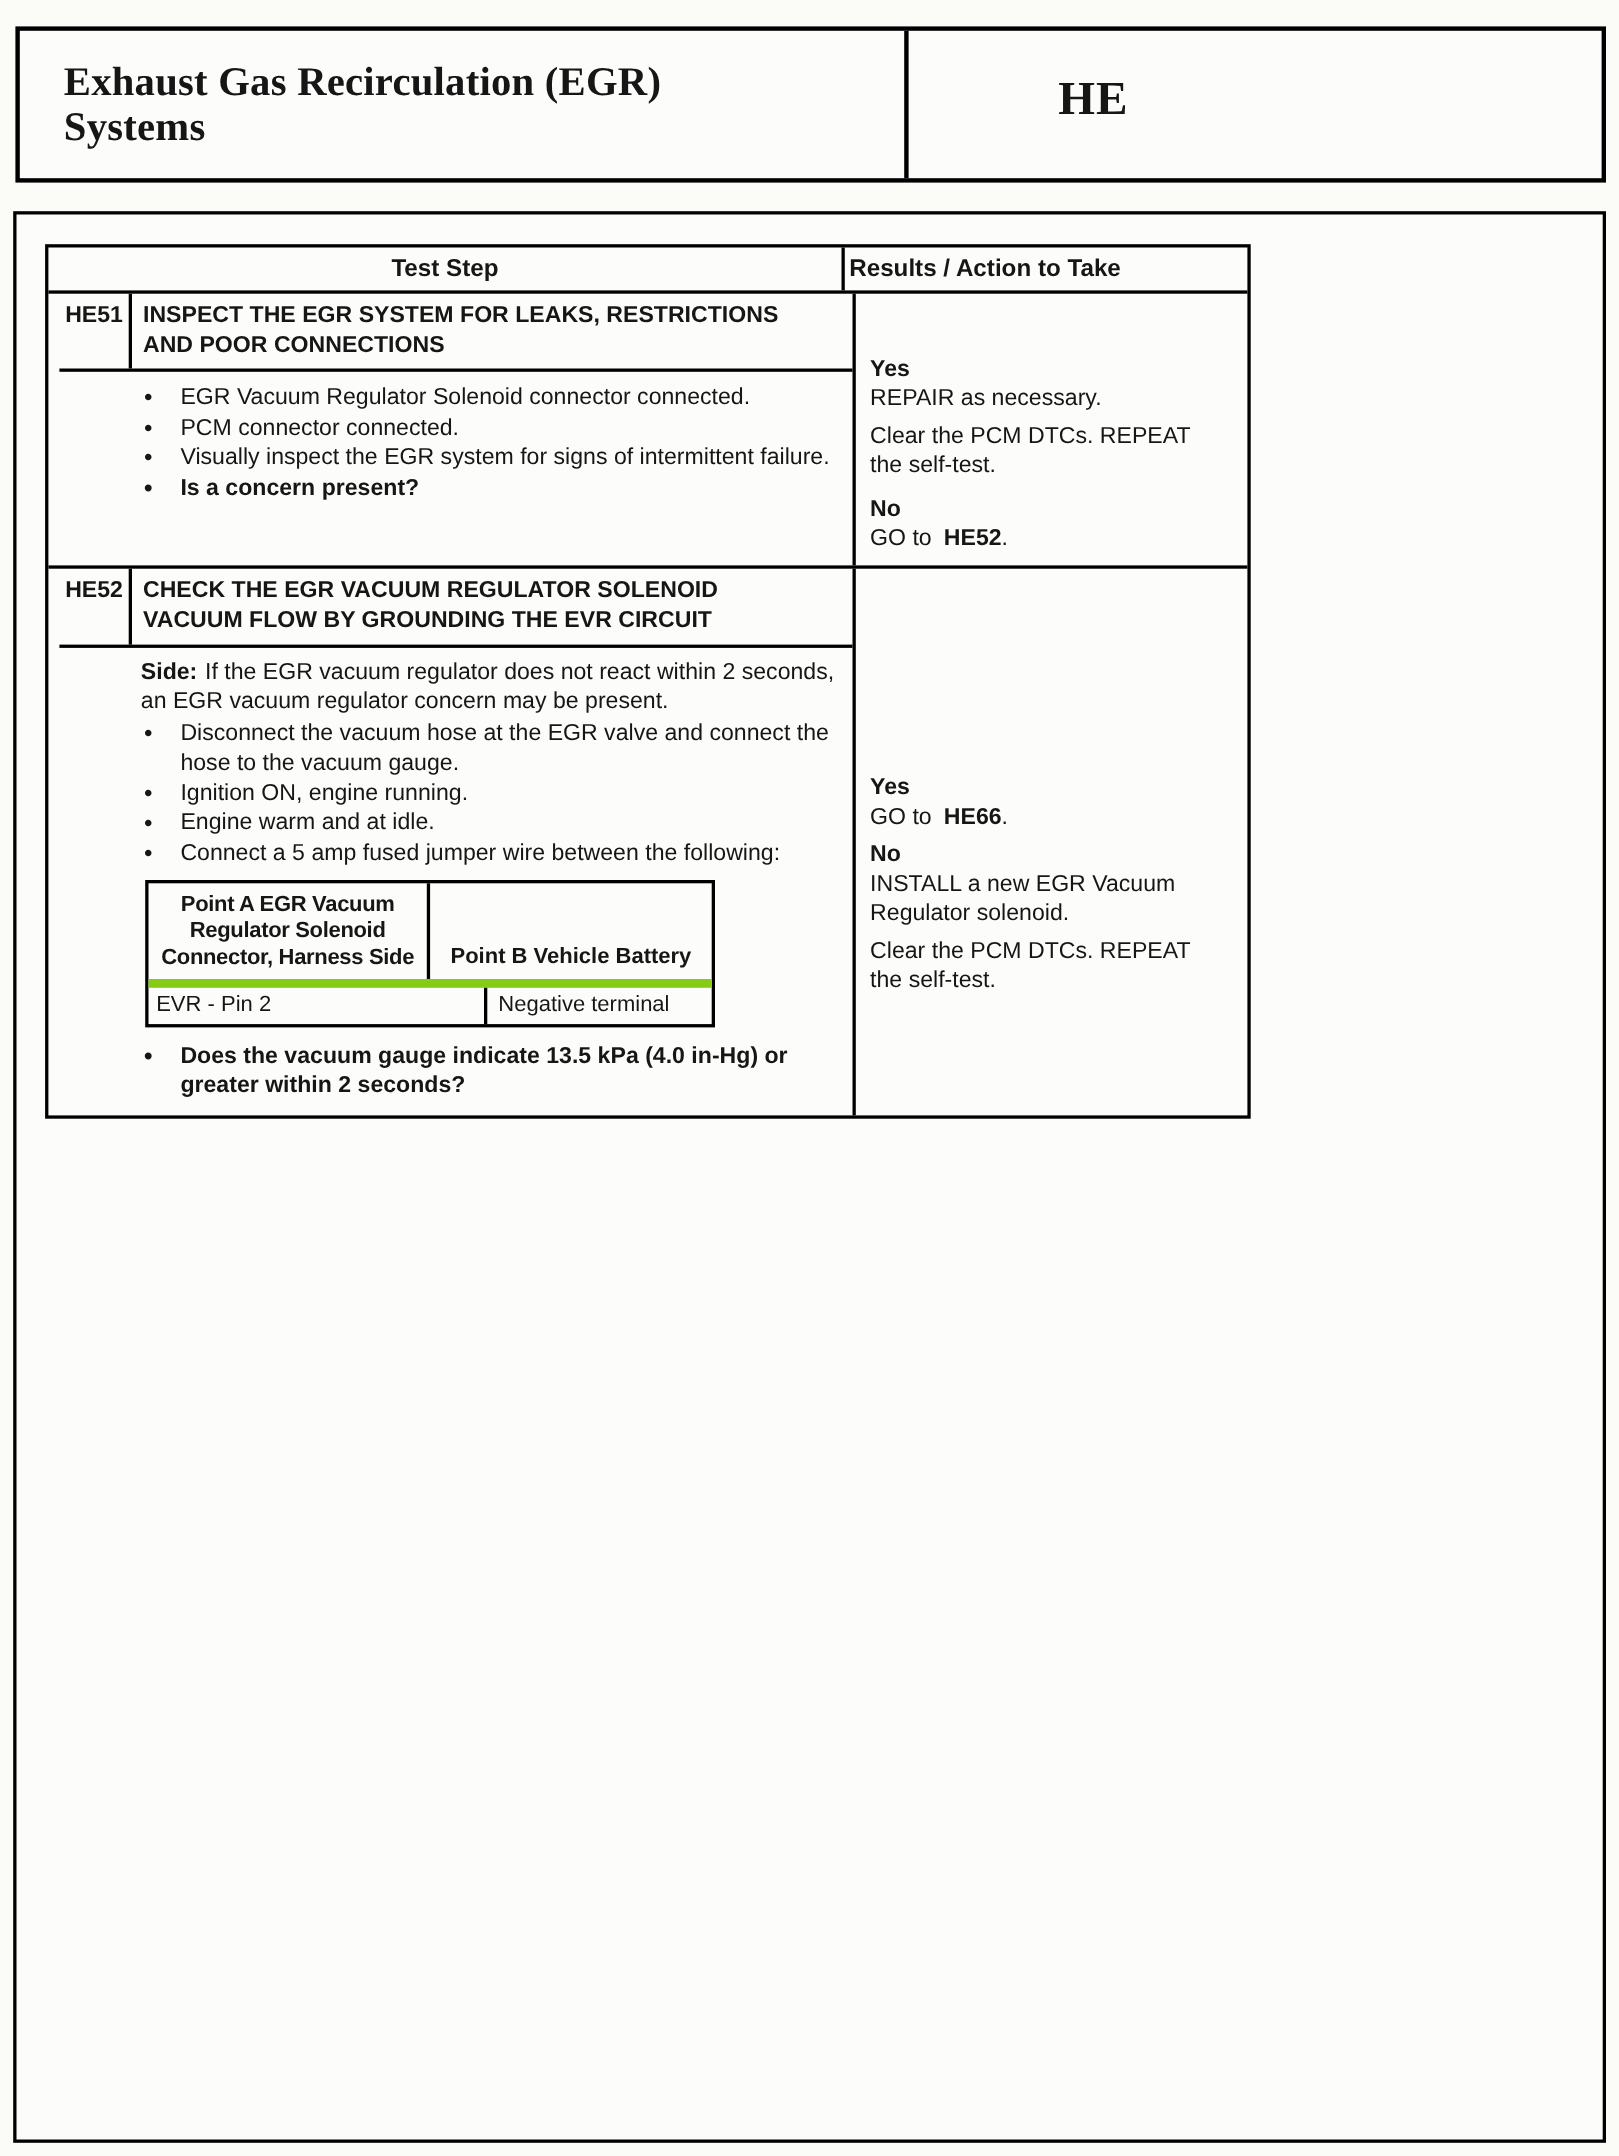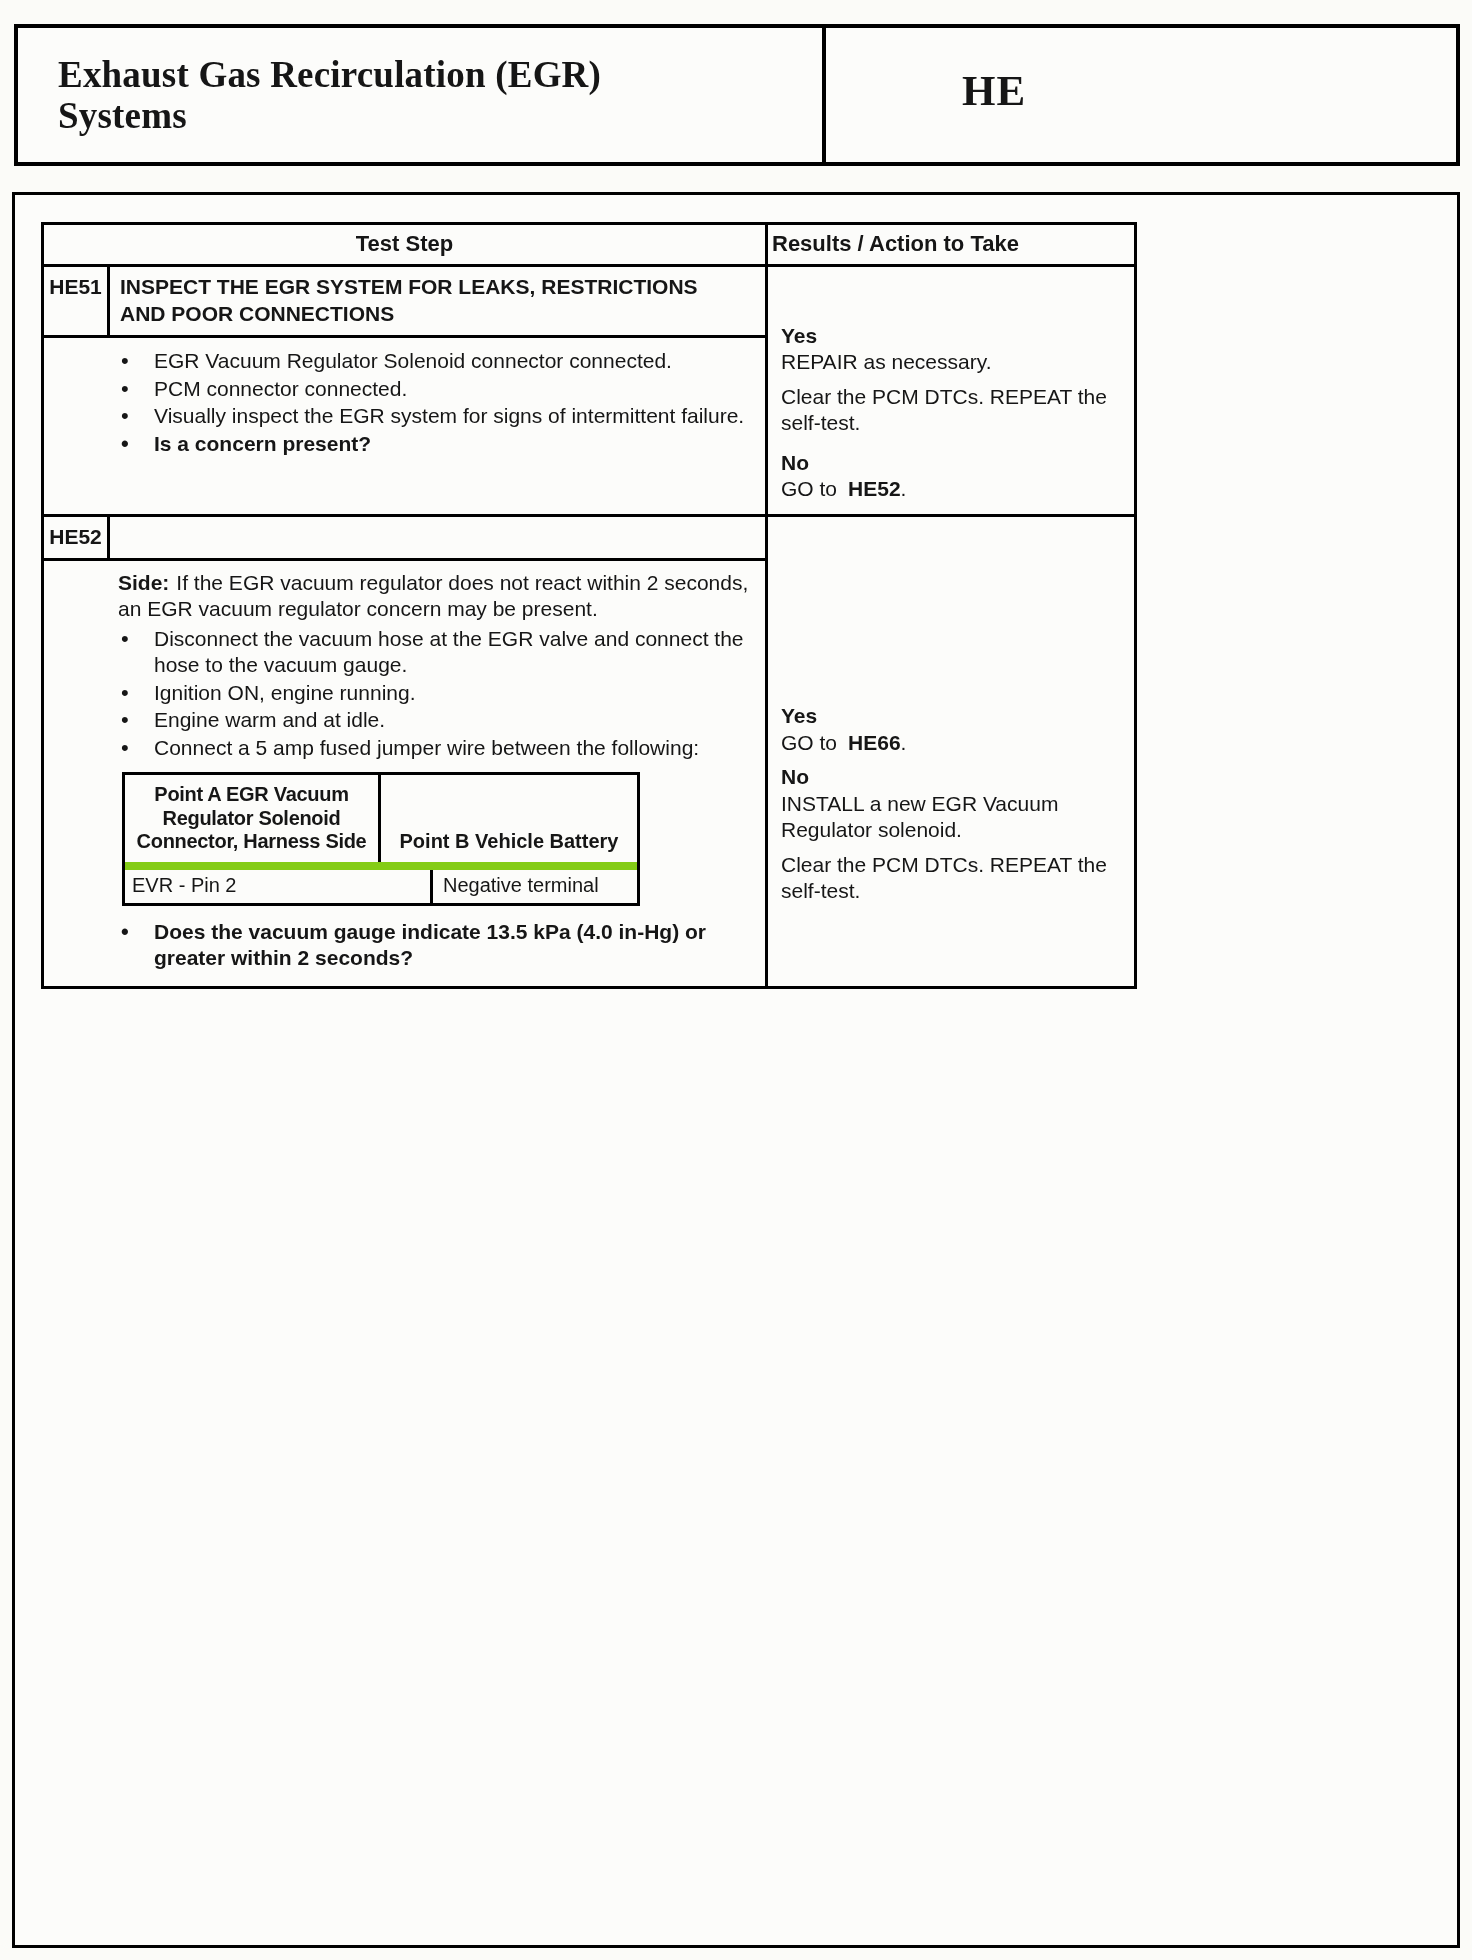--- a/index.html
+++ b/index.html
@@ -60,21 +60,21 @@
     font-size: 21px;
     line-height: 1.26;
   }
   .t-header-row { display: flex; border-bottom: 3px solid #000; font-weight: bold; font-size: 22px; }
   .th-test-step { width: 724px; border-right: 3px solid #000; text-align: center; padding: 5px 4px 6px; }
   .th-results { flex: 1; text-align: left; padding: 5px 4px 6px; }
 
   .step-row { display: flex; border-bottom: 3px solid #000; }
   .step-row.last { border-bottom: none; }
 
-  .step-left { width: 724px; border-right: 3px solid #000; display: flex; flex-direction: column; }
+  .step-left { width: 724px; border-right: 3px solid #000; display: flex; flex-direction: column; margin-left: 10px; }
   .step-title-row { display: flex; border-bottom: 3px solid #000; }
   .step-code {
     width: 66px; border-right: 3px solid #000;
     font-weight: bold; text-align: center; padding: 7px 2px;
   }
   .step-title { flex: 1; font-weight: bold; line-height: 1.28; padding: 7px 46px 8px 10px; }
   .step-body { flex: 1; padding: 9px 16px 13px 74px; }
   .step-body.min-he51 { min-height: 165px; }
 
   .bullets { list-style: none; margin: 0; padding: 0; }
@@ -158,20 +158,21 @@
           <p class="res-line gap">Clear the PCM DTCs. REPEAT the self-test.</p>
           <p class="res-label gap-lg">No</p>
           <p class="res-line"><span>GO to</span><b class="goto-code">HE52</b><span>.</span></p>
         </div>
       </div>
 
       <div class="step-row last">
         <div class="step-left">
           <div class="step-title-row">
             <div class="step-code">HE52</div>
+            <div class="step-title">CHECK THE EGR VACUUM REGULATOR SOLENOID VACUUM FLOW BY GROUNDING THE EVR CIRCUIT</div>
           </div>
           <div class="step-body">
             <p class="note"><b class="note-label">Side:</b><span>If the EGR vacuum regulator does not react within 2 seconds, an EGR vacuum regulator concern may be present.</span></p>
             <ul class="bullets">
               <li>Disconnect the vacuum hose at the EGR valve and connect the hose to the vacuum gauge.</li>
               <li>Ignition ON, engine running.</li>
               <li>Engine warm and at idle.</li>
               <li>Connect a 5 amp fused jumper wire between the following:</li>
             </ul>
             <div class="inner-table">

